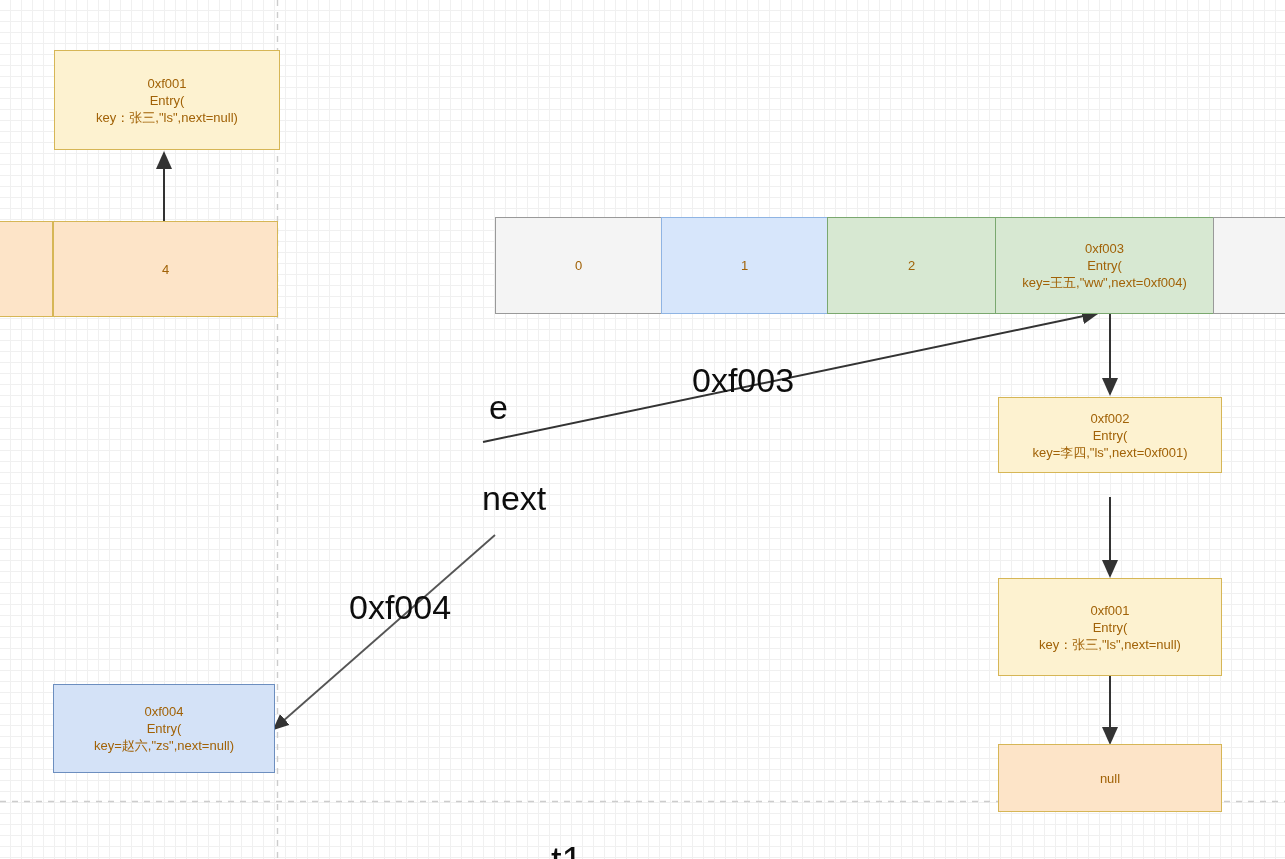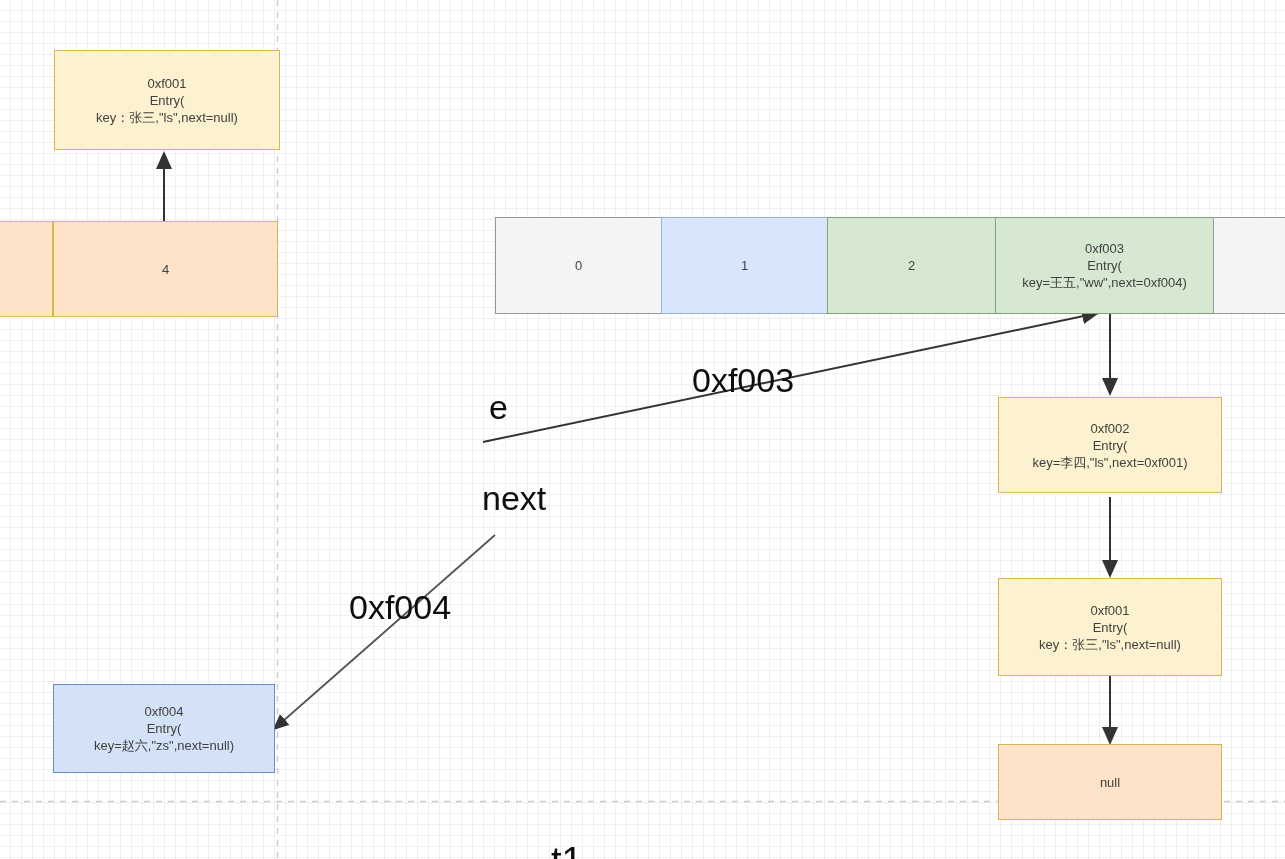--- a/index.html
+++ b/index.html
@@ -34,21 +34,21 @@
   .node{
     position:absolute;
     box-sizing:border-box;
     display:flex;
     flex-direction:column;
     align-items:center;
     justify-content:center;
     text-align:center;
     font-size:13px;
     line-height:17px;
-    color:#404040;
+    color:#a16207;
     white-space:nowrap;
   }
   .node .ln{display:block;}
 
   .entry-yellow{
     background:#fdf2d0;
     border:1.6px solid #d6b656;
   }
   .entry-orange{
     background:#fde4c8;
@@ -138,33 +138,33 @@
 <div class="node cell-green clip-overflow" style="left:995px;top:217px;width:219px;height:97px;">
   <span class="ln">0xf003</span>
   <span class="ln">Entry(</span>
   <span class="ln">key=王五,"ww",next=0xf004)</span>
 </div>
 
 <div class="node cell-gray" style="left:1213px;top:217px;width:170px;height:97px;">
   <span class="ln"></span>
 </div>
 
-<div class="node entry-yellow" style="left:998px;top:397px;width:224px;height:96px;">
+<div class="node entry-yellow" style="left:998px;top:397px;width:224px;height:76px;">
   <span class="ln">0xf002</span>
   <span class="ln">Entry(</span>
   <span class="ln">key=李四,"ls",next=0xf001)</span>
 </div>
 
 <div class="node entry-yellow" style="left:998px;top:578px;width:224px;height:98px;">
   <span class="ln">0xf001</span>
   <span class="ln">Entry(</span>
   <span class="ln">key：张三,"ls",next=null)</span>
 </div>
 
-<div class="node entry-orange" style="left:998px;top:744px;width:224px;height:76px;">
+<div class="node entry-orange" style="left:998px;top:744px;width:224px;height:68px;">
   <span class="ln">null</span>
 </div>
 
 <div class="node entry-blue" style="left:53px;top:684px;width:222px;height:89px;">
   <span class="ln">0xf004</span>
   <span class="ln">Entry(</span>
   <span class="ln">key=赵六,"zs",next=null)</span>
 </div>
 
 <div class="flabel" style="left:489px;top:388px;">e</div>

